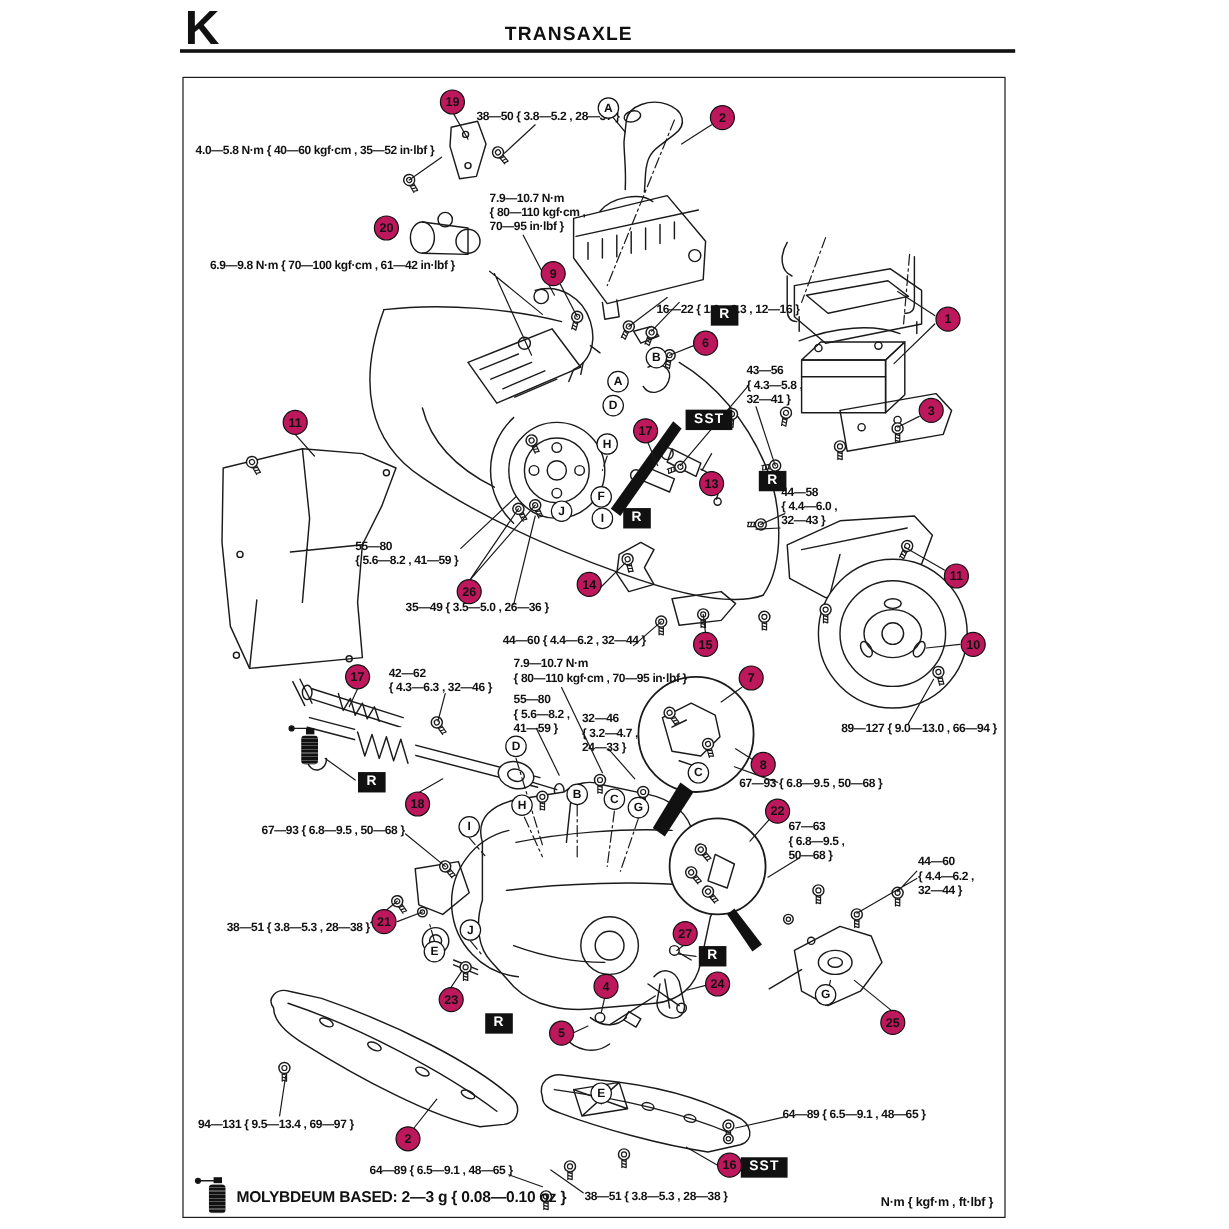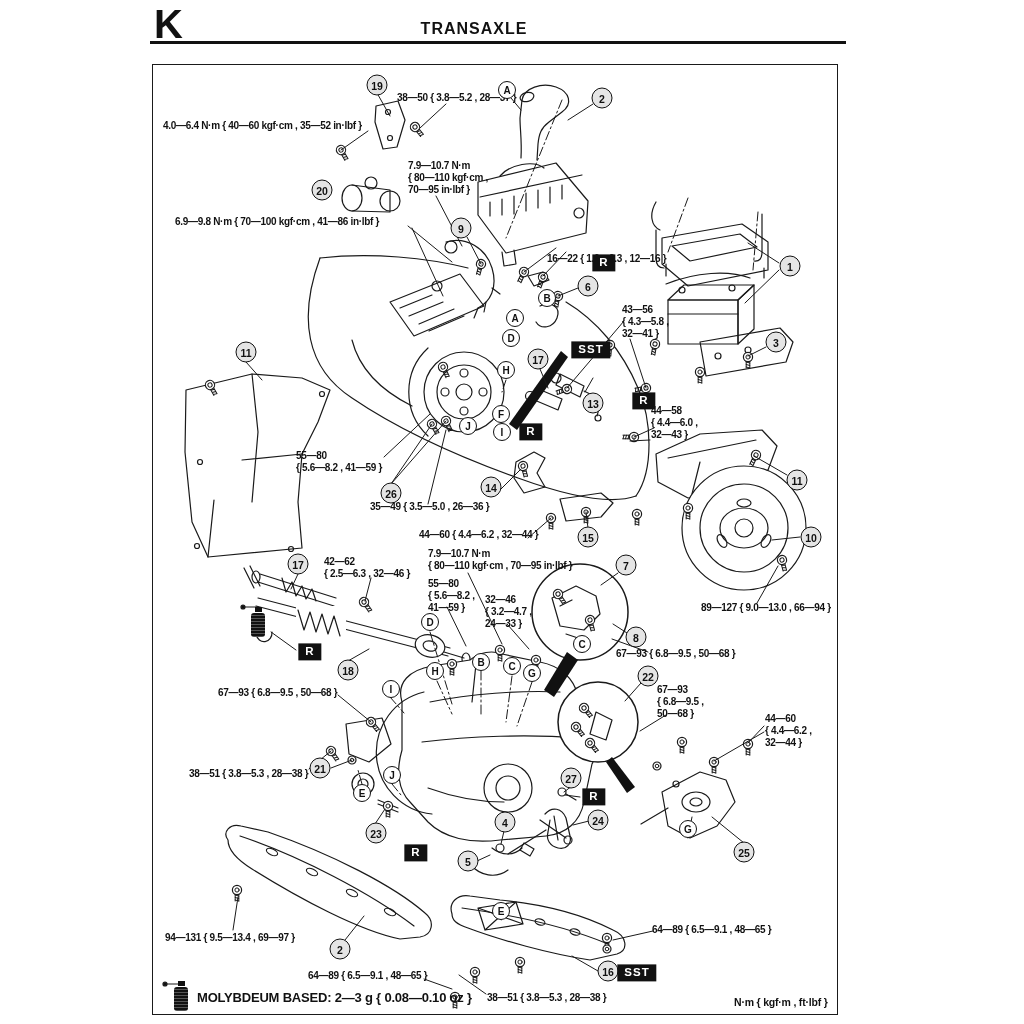--- a/index.html
+++ b/index.html
@@ -8,21 +8,21 @@
   .section-letter{position:absolute;left:154px;top:2px;font-size:40px;font-weight:bold;letter-spacing:1px;}
   .page-title{position:absolute;left:0;top:20px;width:948px;text-align:center;font-size:16px;
               font-weight:bold;letter-spacing:1px;}
   .title-rule{position:absolute;left:150px;top:41px;width:696px;height:3px;background:#111;}
   .frame{position:absolute;left:152px;top:64px;width:684px;height:949px;border:1.6px solid #1a1a1a;}
   .art{position:absolute;left:0;top:0;z-index:1;}
   .layer{position:absolute;left:0;top:0;width:1024px;height:1024px;z-index:2;}
   .callout{position:absolute;font-size:10px;font-weight:bold;line-height:1.22;letter-spacing:-0.3px;
            white-space:nowrap;color:#111;}
   .part-num{position:absolute;width:21px;height:21px;border:1.8px solid #111;border-radius:50%;
-            background:#e5e5e5;font-size:10.5px;font-weight:bold;display:flex;align-items:center;
+            background:#be185d;font-size:10.5px;font-weight:bold;display:flex;align-items:center;
             justify-content:center;transform:translate(-50%,-50%);box-sizing:border-box;}
   .part-letter{position:absolute;width:18px;height:18px;border:1.5px solid #111;border-radius:50%;
             background:#fff;font-size:10px;font-weight:bold;display:flex;align-items:center;
             justify-content:center;transform:translate(-50%,-50%);box-sizing:border-box;}
   .badge{position:absolute;background:#111;color:#fff;font-size:11.5px;font-weight:bold;
          padding:2px 7px;transform:translate(-50%,-50%);letter-spacing:1px;line-height:1.15;}
   .bottle{position:absolute;transform:translate(-50%,-50%);}
   .bottle .cap{width:7px;height:5px;background:#111;margin:0 auto 1px auto;}
   .bottle .body{width:14px;height:24px;background:#111;border-radius:3px;
     background-image:repeating-linear-gradient(#111 0 2px, #555 2px 3px);}
@@ -311,79 +311,79 @@
 
       <path stroke-width="1" stroke-dasharray="9 3 2 3" d="M562,100L506,238 M688,198L668,252 M758,212L753,270 M430,632L452,704 M437,681L452,714 M481,671L481,714 M512,676L506,722 M532,682L517,726 M390,697L404,713 M392,784L401,795 M362,784L358,770 M501,920L494,910 M688,838L692,817 M582,652L576,641 M506,380L502,392"></path>
     </g>
   </svg>
 
   <div class="layer" id="layer-callouts">
       <div class="callout" style="left: 397px; top: 92px;">
         <div>38—50 { 3.8—5.2 , 28—37 }</div>
       </div>
       <div class="callout" style="left: 163px; top: 120px;">
-        <div>4.0—6.4 N·m { 40—60 kgf·cm , 35—52 in·lbf }</div>
+        <div>4.0—5.8 N·m { 40—60 kgf·cm , 35—52 in·lbf }</div>
       </div>
       <div class="callout" style="left: 408px; top: 160px;">
         <div>7.9—10.7 N·m</div>
         <div>{ 80—110 kgf·cm ,</div>
         <div>70—95 in·lbf }</div>
       </div>
       <div class="callout" style="left: 175px; top: 216px;">
-        <div>6.9—9.8 N·m { 70—100 kgf·cm , 41—86 in·lbf }</div>
+        <div>6.9—9.8 N·m { 70—100 kgf·cm , 61—42 in·lbf }</div>
       </div>
       <div class="callout" style="left: 547px; top: 253px;">
         <div>16—22 { 1.6—2.3 , 12—16 }</div>
       </div>
       <div class="callout" style="left: 622px; top: 304px;">
         <div>43—56</div>
         <div>{ 4.3—5.8 ,</div>
         <div>32—41 }</div>
       </div>
       <div class="callout" style="left: 651px; top: 405px;">
         <div>44—58</div>
         <div>{ 4.4—6.0 ,</div>
         <div>32—43 }</div>
       </div>
       <div class="callout" style="left: 296px; top: 450px;">
         <div>55—80</div>
         <div>{ 5.6—8.2 , 41—59 }</div>
       </div>
-      <div class="callout" style="left: 338px; top: 501px; margin-left: 32px;">
+      <div class="callout" style="left: 338px; top: 501px;">
         <div>35—49 { 3.5—5.0 , 26—36 }</div>
       </div>
       <div class="callout" style="left: 419px; top: 529px;">
         <div>44—60 { 4.4—6.2 , 32—44 }</div>
       </div>
       <div class="callout" style="left: 701px; top: 602px;">
         <div>89—127 { 9.0—13.0 , 66—94 }</div>
       </div>
       <div class="callout" style="left: 324px; top: 556px;">
         <div>42—62</div>
-        <div>{ 2.5—6.3 , 32—46 }</div>
+        <div>{ 4.3—6.3 , 32—46 }</div>
       </div>
       <div class="callout" style="left: 428px; top: 548px;">
         <div>7.9—10.7 N·m</div>
         <div>{ 80—110 kgf·cm , 70—95 in·lbf }</div>
       </div>
       <div class="callout" style="left: 428px; top: 578px;">
         <div>55—80</div>
         <div>{ 5.6—8.2 ,</div>
         <div>41—59 }</div>
       </div>
       <div class="callout" style="left: 485px; top: 594px;">
         <div>32—46</div>
         <div>{ 3.2—4.7 ,</div>
         <div>24—33 }</div>
       </div>
       <div class="callout" style="left: 616px; top: 648px;">
         <div>67—93 { 6.8—9.5 , 50—68 }</div>
       </div>
       <div class="callout" style="left: 657px; top: 684px;">
-        <div>67—93</div>
+        <div>67—63</div>
         <div>{ 6.8—9.5 ,</div>
         <div>50—68 }</div>
       </div>
       <div class="callout" style="left: 765px; top: 713px;">
         <div>44—60</div>
         <div>{ 4.4—6.2 ,</div>
         <div>32—44 }</div>
       </div>
       <div class="callout" style="left: 218px; top: 687px;">
         <div>67—93 { 6.8—9.5 , 50—68 }</div>

